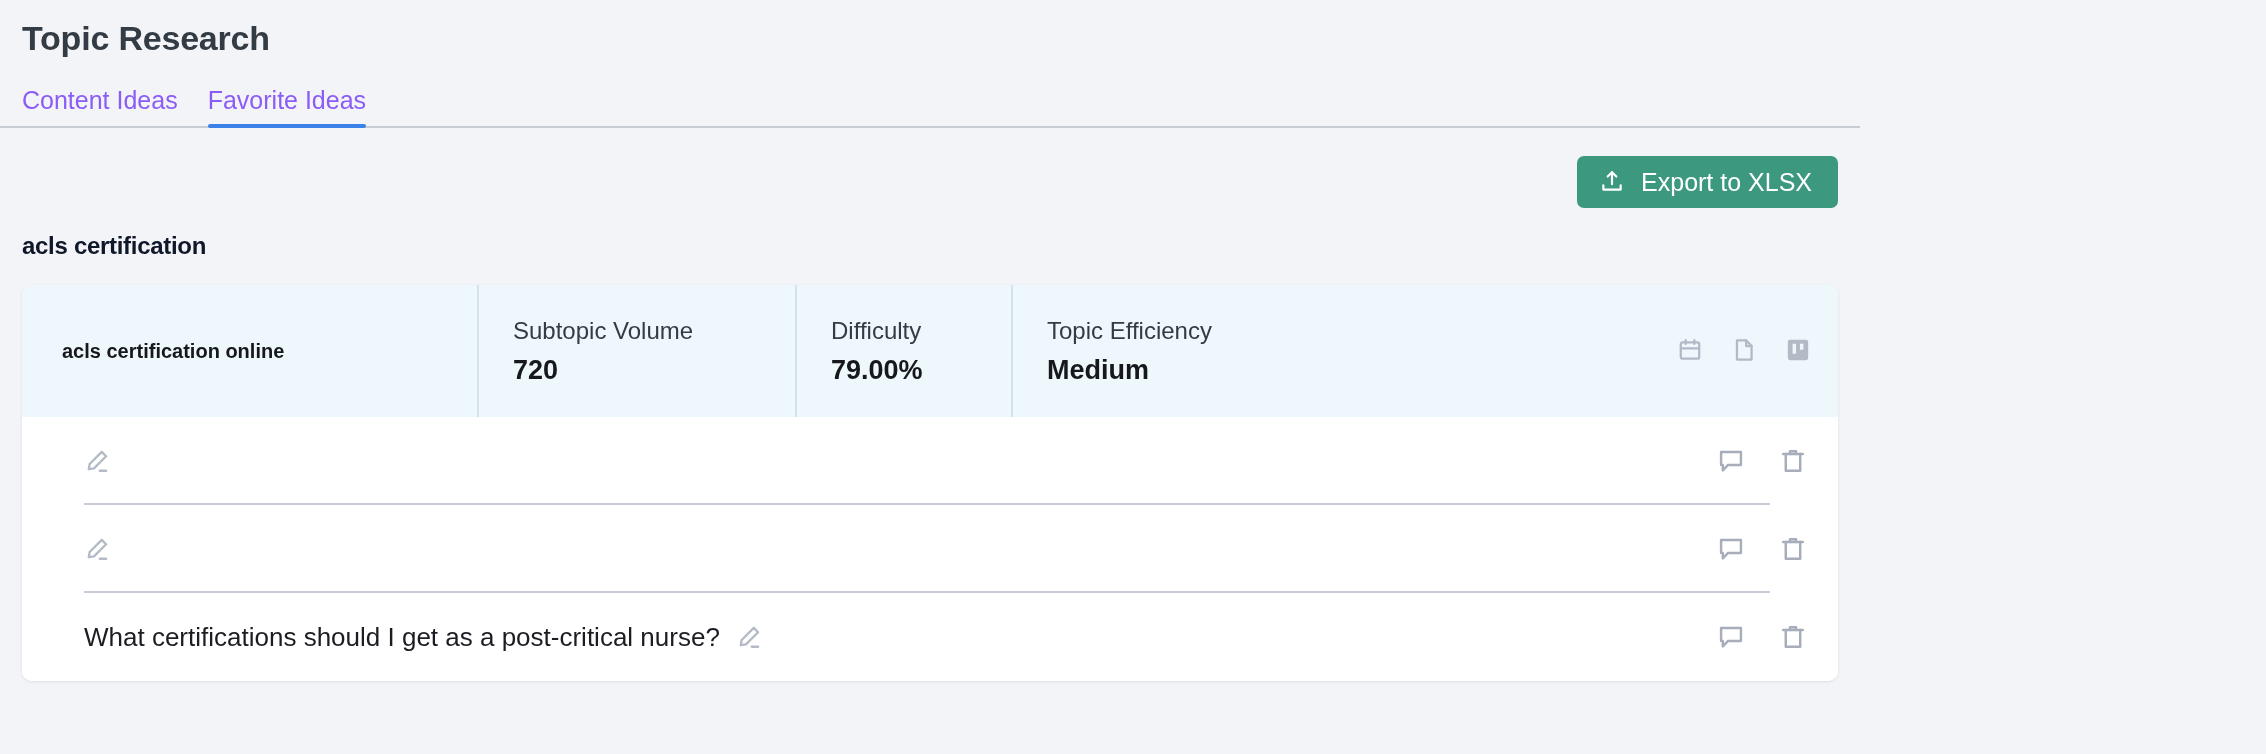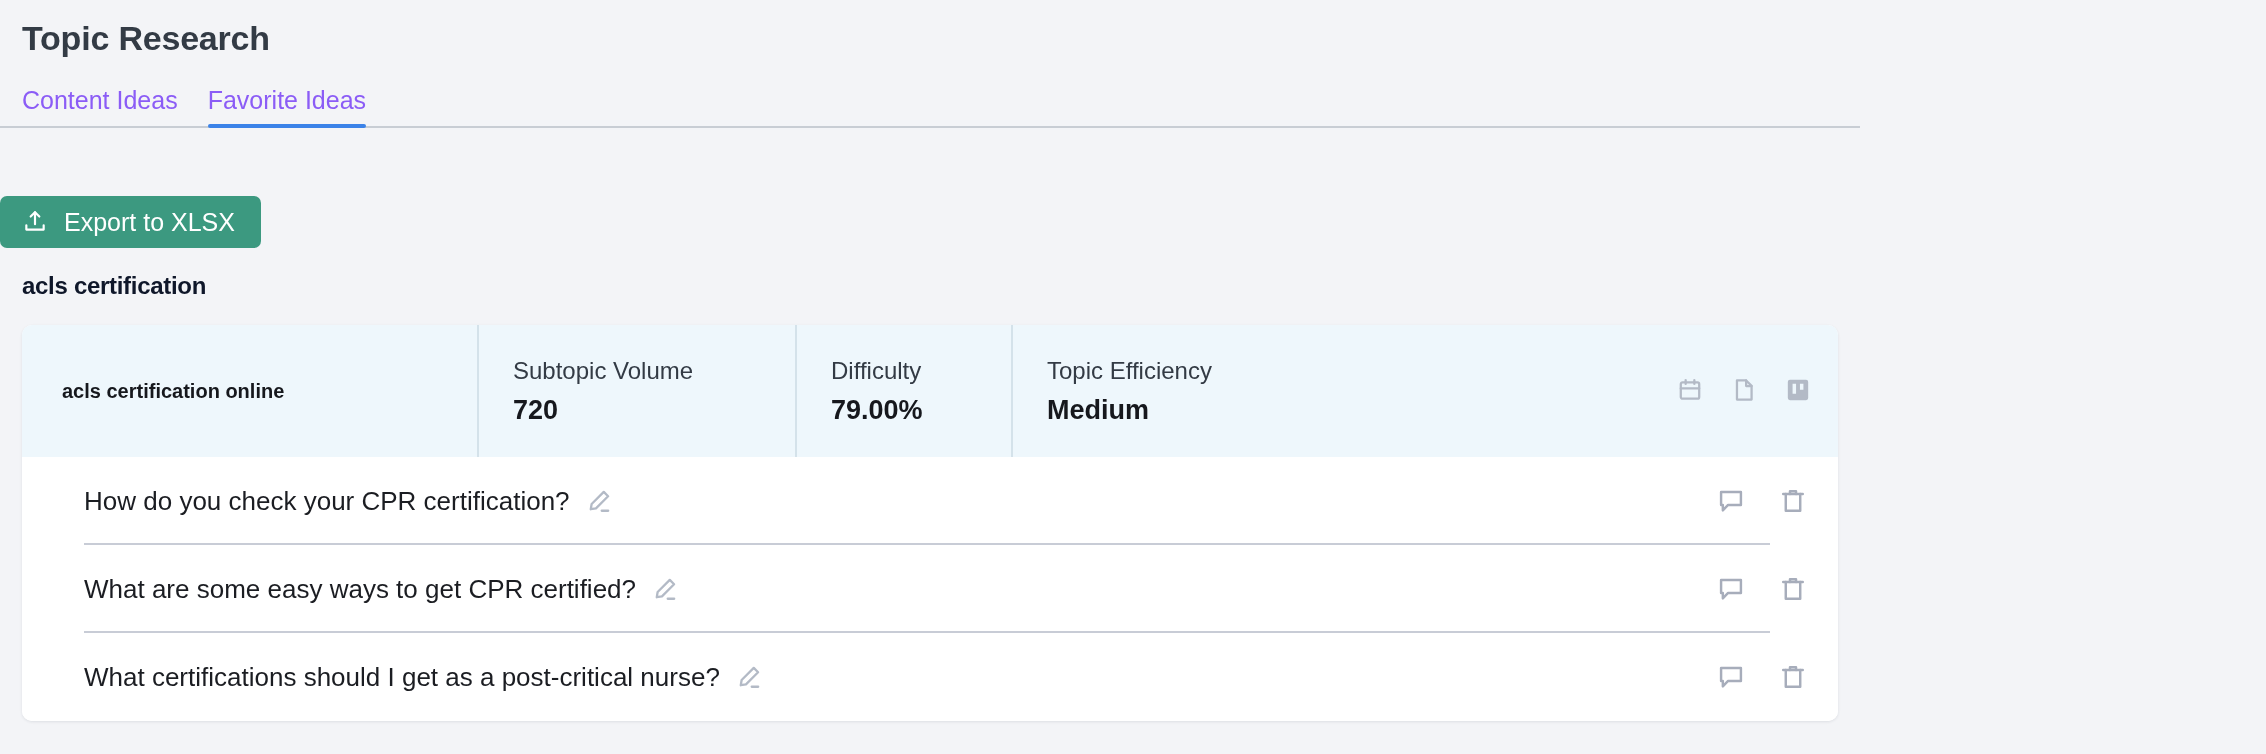--- a/index.html
+++ b/index.html
@@ -69,23 +69,22 @@
     border-radius: 2px;
   }
 
   .tab.active .tab-underline {
     background: #3b82e8;
   }
 
   
   .toolbar {
     display: flex;
-    justify-content: flex-start;
+    justify-content: flex-end;
     padding: 28px 22px 0 0;
-    margin-top: 40px;
   }
 
   .export-btn {
     display: inline-flex;
     align-items: center;
     gap: 16px;
     background: #3c9980;
     color: #ffffff;
     border: none;
     border-radius: 7px;
@@ -327,21 +326,20 @@
                      M13.8 6.2 v5.6 H17 V6.2 Z" fill-rule="evenodd"></path>
           </svg>
         </button>
       </div>
     </div>
 
     <div class="q-list">
 
       <div class="q-row">
         <div class="q-text-wrap">
-          <span class="q-text">How do you check your CPR certification?</span>
           <span class="q-edit">
             <svg width="26" height="26" viewBox="0 0 24 24" fill="none" stroke="currentColor" stroke-width="2.1" stroke-linecap="round" stroke-linejoin="round">
               <path d="M16.4 3.6 L20.4 7.6 L9.2 18.8 L4.4 19.6 L5.2 14.8 Z"></path>
               <path d="M14.5 21 L20.5 21"></path>
             </svg>
           </span>
         </div>
         <div class="q-actions">
           <button class="icon-btn">
             <svg width="28" height="28" viewBox="0 0 24 24" fill="none" stroke="currentColor" stroke-width="2.1" stroke-linecap="round" stroke-linejoin="round">
@@ -354,21 +352,20 @@
               <path d="M9.4 6 L9.4 3.6 L14.6 3.6 L14.6 6"></path>
               <path d="M5.8 6 L5.8 20.4 L18.2 20.4 L18.2 6"></path>
             </svg>
           </button>
         </div>
         <span class="q-divider"></span>
       </div>
 
       <div class="q-row">
         <div class="q-text-wrap">
-          <span class="q-text">What are some easy ways to get CPR certified?</span>
           <span class="q-edit">
             <svg width="26" height="26" viewBox="0 0 24 24" fill="none" stroke="currentColor" stroke-width="2.1" stroke-linecap="round" stroke-linejoin="round">
               <path d="M16.4 3.6 L20.4 7.6 L9.2 18.8 L4.4 19.6 L5.2 14.8 Z"></path>
               <path d="M14.5 21 L20.5 21"></path>
             </svg>
           </span>
         </div>
         <div class="q-actions">
           <button class="icon-btn">
             <svg width="28" height="28" viewBox="0 0 24 24" fill="none" stroke="currentColor" stroke-width="2.1" stroke-linecap="round" stroke-linejoin="round">

